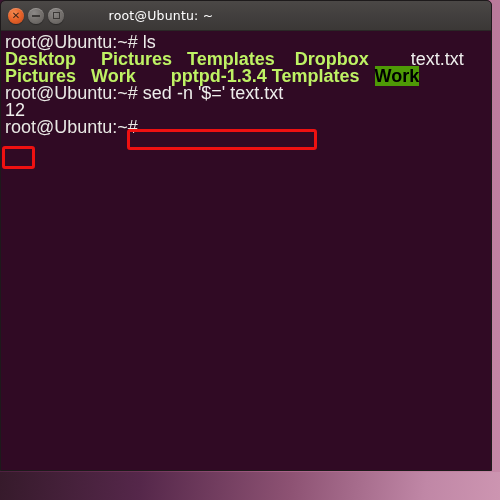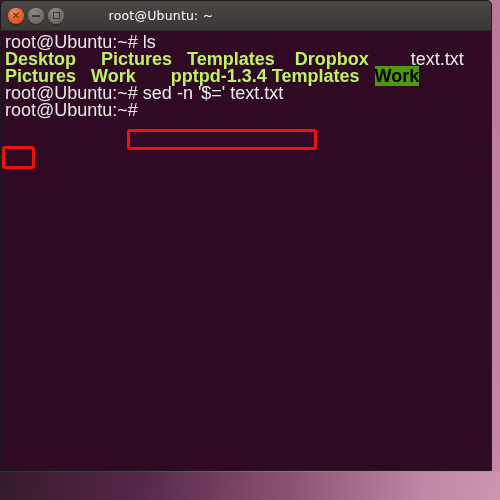--- a/index.html
+++ b/index.html
@@ -173,20 +173,21 @@
 
     <div class="line"><span class="c-prompt">root@Ubuntu:~# </span><span class="c-cmd">ls</span></div>
 
     <div class="line"><span class="c-dir">Desktop</span><span>     </span><span class="c-dir">Pictures</span><span>   </span><span class="c-dir">Templates</span><span>    </span><span class="c-dir">Dropbox</span><span>      </span><span class="c-file">text.txt</span></div>
 
 
     <div class="line"><span class="c-dir">Pictures</span><span>   </span><span class="c-dir">Work</span><span>       </span><span class="c-dir">pptpd-1.3.4</span><span> </span><span class="c-dir">Templates</span><span>   </span><span class="c-work">Work</span></div>
 
     <div class="line"><span class="c-prompt">root@Ubuntu:~# </span><span class="c-cmd">sed -n '$=' text.txt</span></div>
 
+    <div class="line"><span class="c-out">12</span></div>
 
     <div class="line"><span class="c-prompt">root@Ubuntu:~# </span></div>
 
     <div class="annot" id="annot-cmd"></div>
     <div class="annot" id="annot-out"></div>
 
   </div>
 </div>
 
 </body></html>

